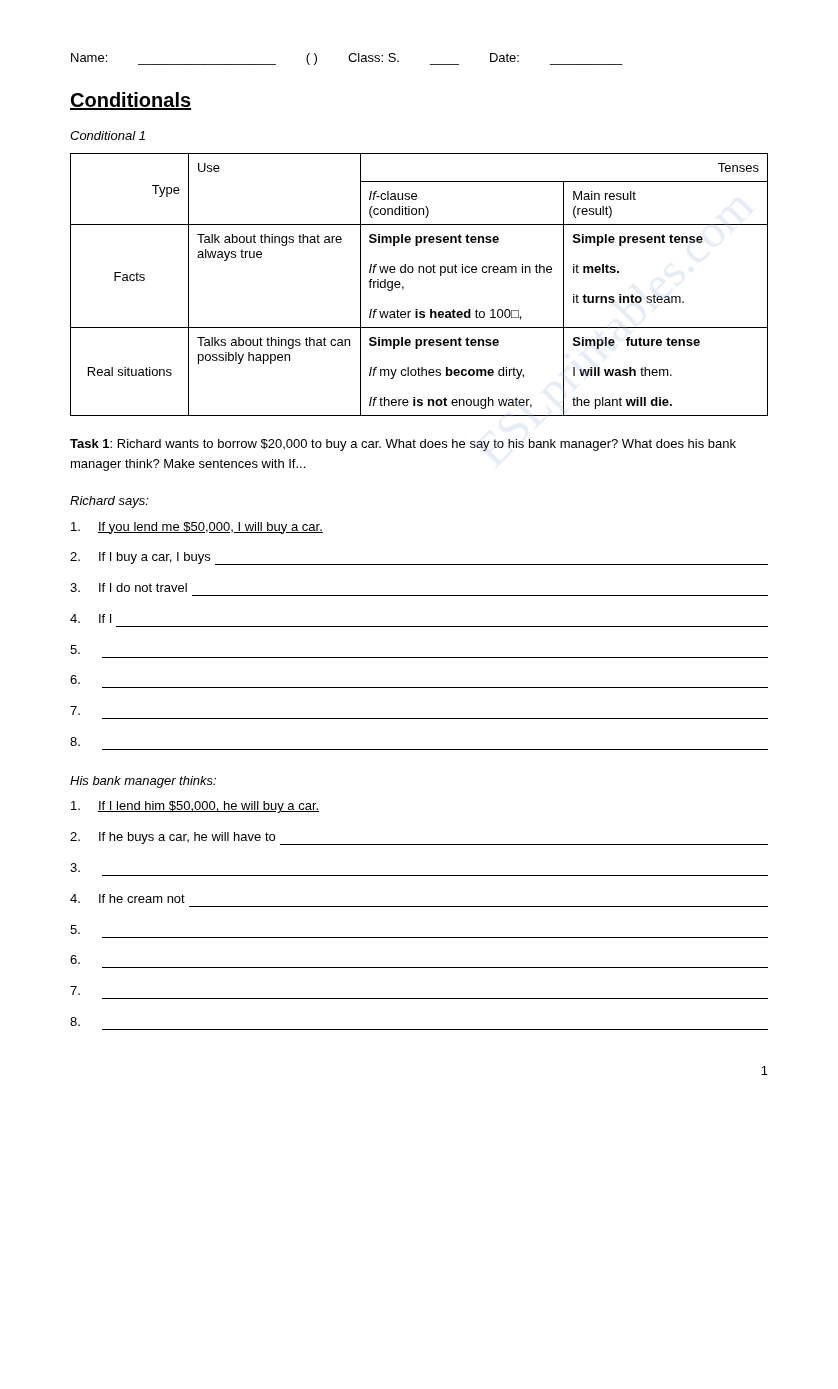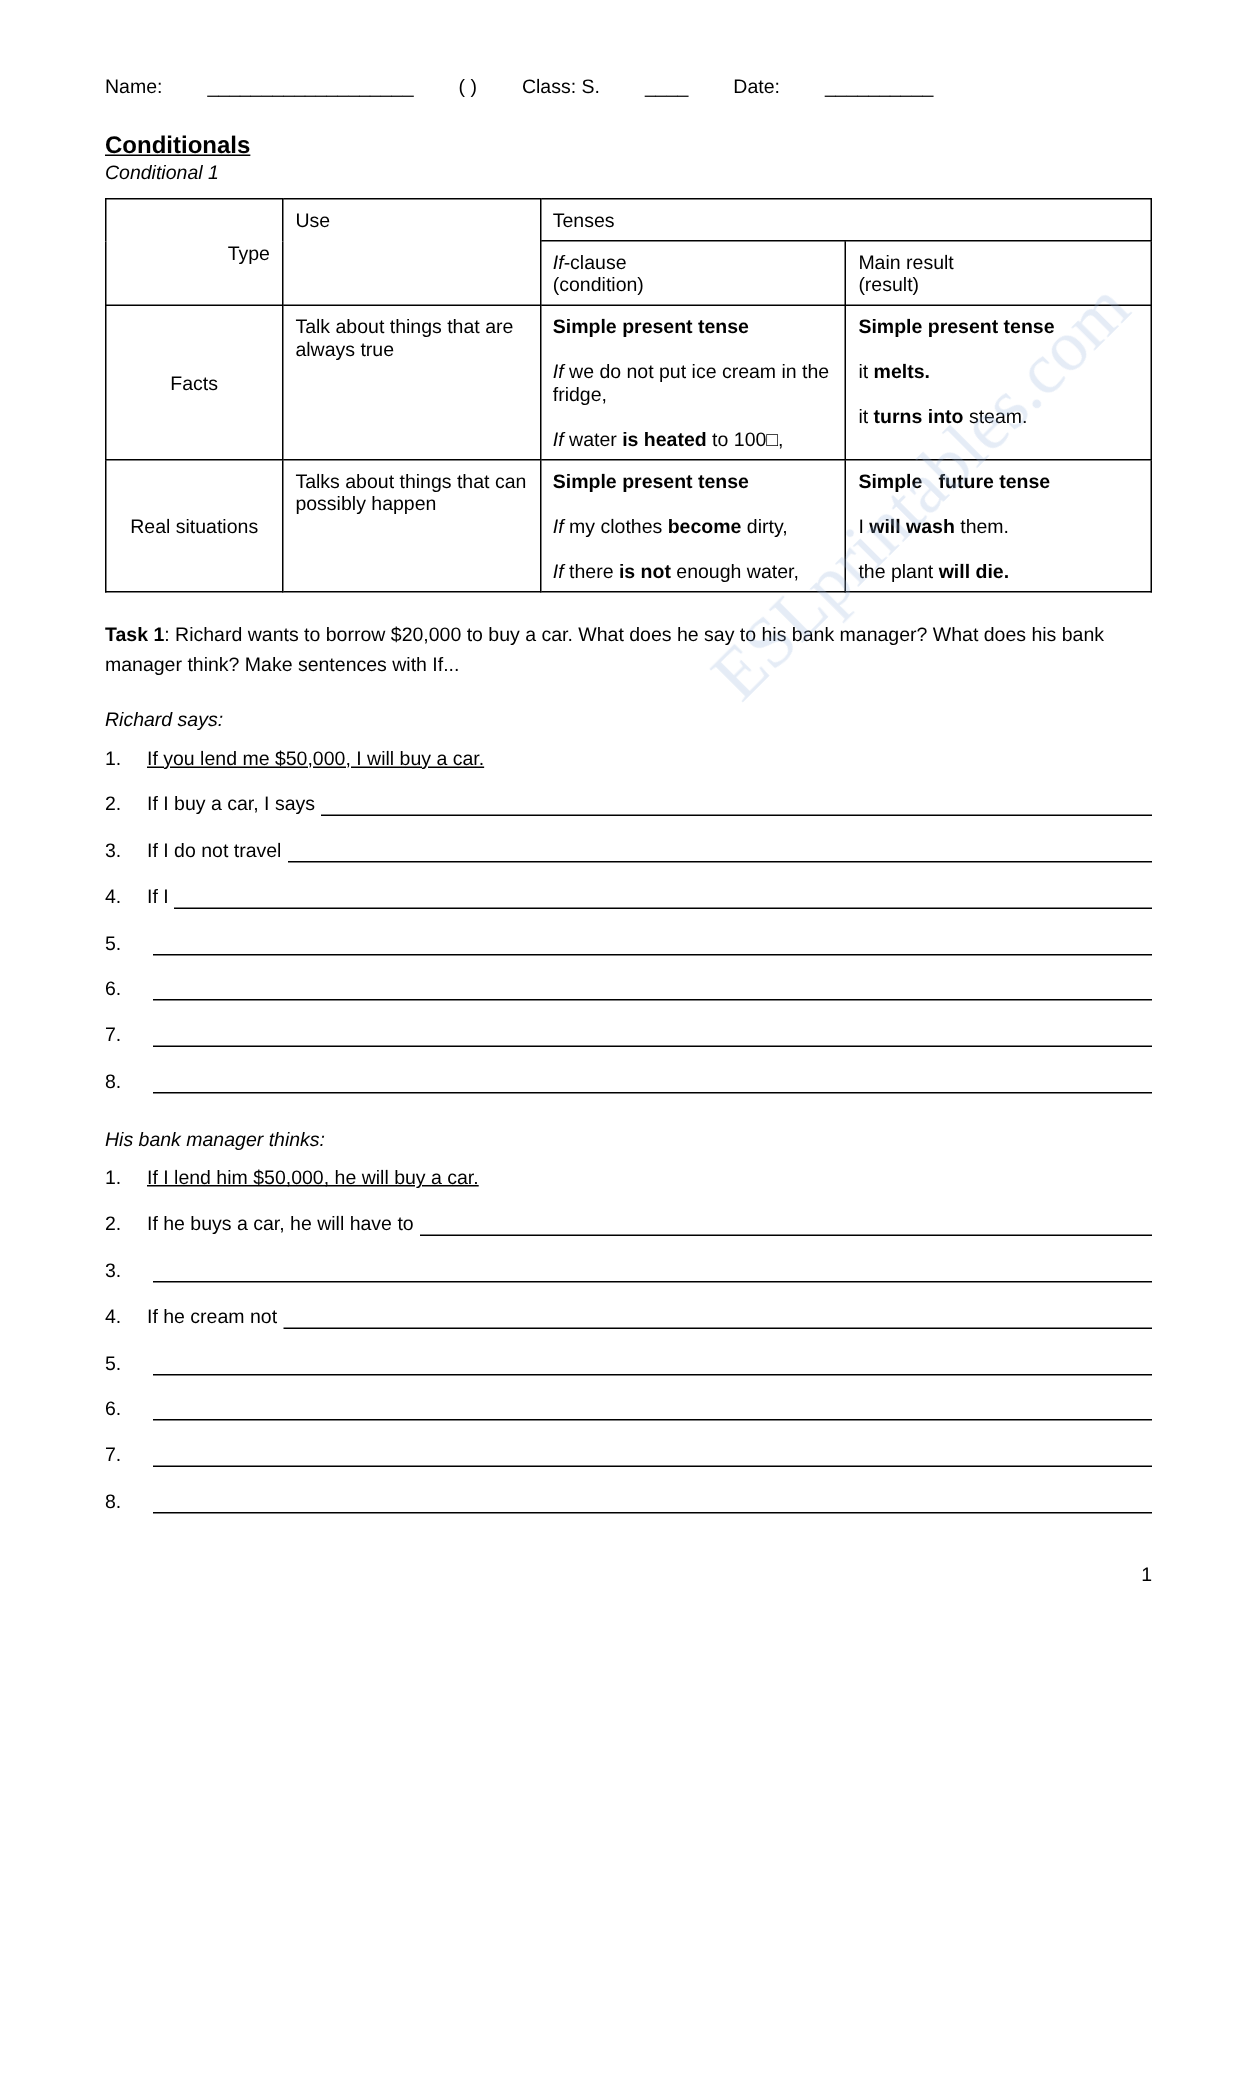--- a/index.html
+++ b/index.html
@@ -12,42 +12,43 @@
       min-height: 1389px;
       padding: 50px 70px;
     }
     .header-line {
       display: flex;
       gap: 30px;
       margin-bottom: 24px;
       font-size: 13px;
     }
     .title {
-      font-size: 16px;
+      font-size: 20px;
       font-weight: bold;
       text-decoration: underline;
+      margin-bottom: 16px;
     }
     .subtitle {
       font-size: 13px;
       margin-bottom: 10px;
       font-style: italic;
     }
     table {
       border-collapse: collapse;
       width: 100%;
       margin-bottom: 18px;
       font-size: 13px;
     }
     table td, table th {
       border: 1px solid #000;
       padding: 6px 8px;
       vertical-align: top;
     }
     .tenses-header {
-      text-align: left;
+      text-align: right;
       font-weight: normal;
     }
     .col-type { width: 110px; text-align: right; vertical-align: middle; }
     .col-use { width: 160px; }
     .col-if { width: 190px; margin-left: 37px; }
     .col-main { width: 190px; }
     .underline { text-decoration: underline; }
     .task-section {
       margin-bottom: 18px;
       font-size: 13px;
@@ -180,21 +181,21 @@
 
 <div class="task-section">
   <p class="section-label">Richard says:</p>
   <ol class="numbered-list">
     <li>
       <span class="num">1.</span>
       <span class="prefilled underline">If you lend me $50,000, I will buy a car.</span>
     </li>
     <li>
       <span class="num">2.</span>
-      <span>If I buy a car, I says</span>
+      <span>If I buy a car, I buys</span>
       <span class="line-blank"></span>
     </li>
     <li>
       <span class="num">3.</span>
       <span>If I do not travel</span>
       <span class="line-blank"></span>
     </li>
     <li>
       <span class="num">4.</span>
       <span>If I</span>

